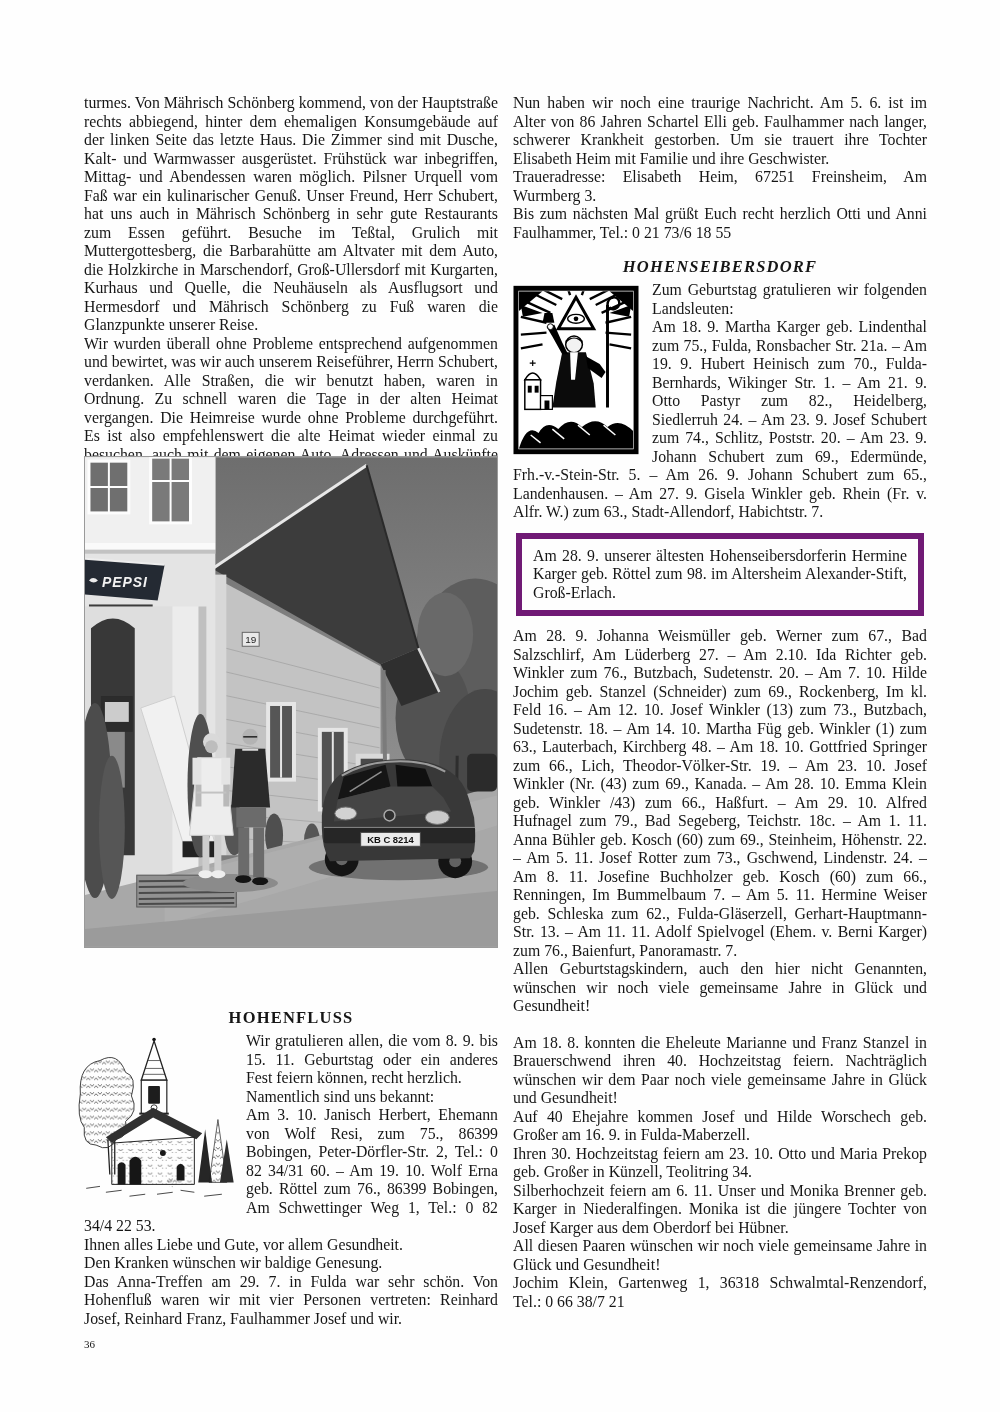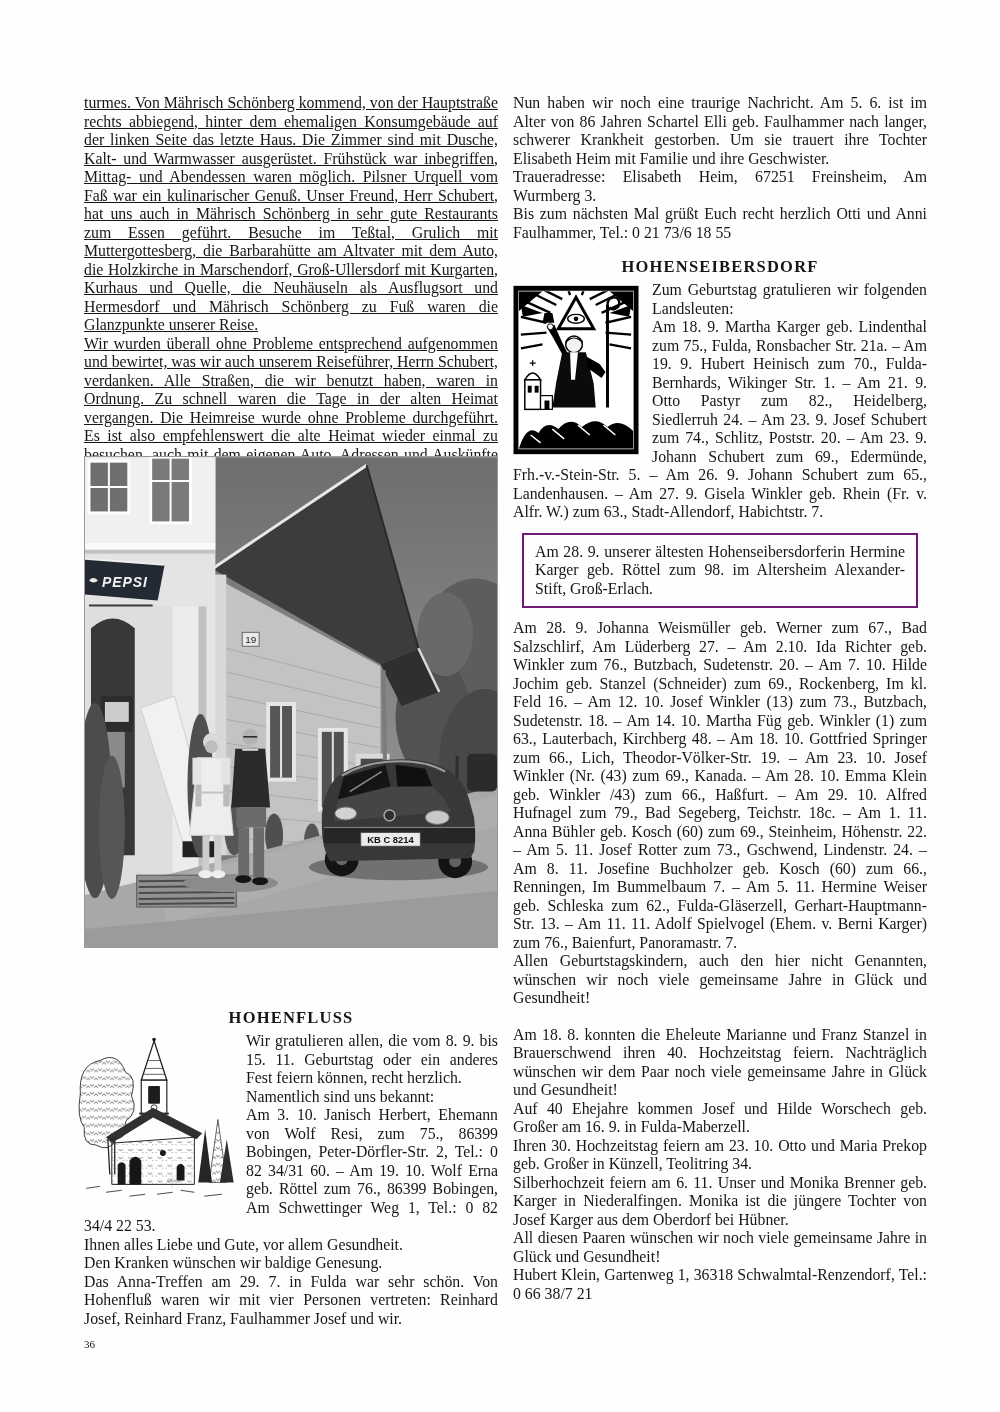--- a/index.html
+++ b/index.html
@@ -2,32 +2,32 @@
 <html><head>
 <meta charset="utf-8">
 <style>
   html,body{margin:0;padding:0;background:#ffffff;}
   .page{position:relative;width:1000px;height:1412px;background:#fefefe;overflow:hidden;
         font-family:"Liberation Serif", "DejaVu Serif", serif;color:#161616;}
   .abs{position:absolute;}
   .para{margin:0;text-align:justify;font-size:15.8px;line-height:18.5px;}
   .b{font-weight:normal;}
   .i{}
-  .left-text{left:84px;top:94px;width:414px;max-height:362px;overflow:hidden;text-decoration:underline;}
+  .left-text{left:84px;top:94px;width:414px;max-height:362px;overflow:hidden;}
   .photo{left:84px;top:456px;width:414px;height:492px;margin:0;}
   .photo svg{display:block;width:414px;height:492px;border:1px solid #9a9a9a;box-sizing:border-box;}
   .caption{left:84px;top:956px;width:414px;}
   .hohenfluss{left:84px;top:1008px;width:414px;}
   .right-col{left:513px;top:94px;width:414px;max-height:1280px;overflow:hidden;}
   h2.heading{margin:0 0 4px 0;text-align:center;font-size:16.5px;font-weight:bold;letter-spacing:1.2px;}
-  .right-col h2.heading{margin-top:15px;}
+  .right-col h2.heading{margin-top:15px;font-style:italic;}
   .church-float{float:left;width:158px;height:172px;margin:3px 10px 2px -6px;}
   .church-float svg,.woodcut-float svg{display:block;width:100%;height:100%;}
   .woodcut-float{float:left;width:126px;height:170px;margin:4px 13px 4px 0;}
-  .info-box{border:2px solid #701a75;padding:8px 11px;margin:11px 9px;}
+  .info-box{border:6px solid #701a75;padding:8px 11px;margin:11px 3px;}
   .gap{height:18px;} 
   .page-number{left:84px;top:1338px;font-size:11px;}
 </style>
 </head>
 <body>
 
 <div class="page">
 
   <div class="abs left-text">
     <p class="para"><span>turmes. Von Mährisch Schönberg kommend, von der Hauptstraße rechts abbiegend, hinter dem ehemaligen Konsumgebäude auf der linken Seite das letzte Haus. Die Zimmer sind mit Dusche, Kalt- und Warmwasser ausgerüstet. Frühstück war inbegriffen, Mittag- und Abendessen waren möglich. Pilsner Urquell vom Faß war ein kulinarischer Genuß. Unser Freund, Herr Schubert, hat uns auch in Mährisch Schönberg in sehr gute Restaurants zum Essen geführt. Besuche im Teßtal, Grulich mit Muttergottesberg, die Barbarahütte am Altvater mit dem Auto, die Holzkirche in Marschendorf, Groß-Ullersdorf mit Kurgarten, Kurhaus und Quelle, die Neuhäuseln als Ausflugsort und Hermesdorf und Mährisch Schönberg zu Fuß waren die Glanzpunkte unserer Reise.</span></p>
@@ -321,17 +321,17 @@
     </div>
 
     <p class="para"><span>Am 28. 9. </span><span class="b">Johanna Weismüller</span><span> geb. Werner zum 67., Bad Salzschlirf, Am Lüderberg 27. – Am 2.10. </span><span class="b">Ida Richter</span><span> geb. Winkler zum 76., Butzbach, Sudetenstr. 20. – Am 7. 10. </span><span class="b">Hilde Jochim</span><span> geb. Stanzel (Schneider) zum 69., Rockenberg, Im kl. Feld 16. – Am 12. 10. </span><span class="b">Josef Winkler</span><span> (13) zum 73., Butzbach, Sudetenstr. 18. – Am 14. 10. </span><span class="b">Martha Füg</span><span> geb. Winkler (1) zum 63., Lauterbach, Kirchberg 48. – Am 18. 10. </span><span class="b">Gottfried Springer</span><span> zum 66., Lich, Theodor-Völker-Str. 19. – Am 23. 10. </span><span class="b">Josef Winkler</span><span> (Nr. (43) zum 69., Kanada. – Am 28. 10. </span><span class="b">Emma Klein</span><span> geb. Winkler /43) zum 66., Haßfurt. – Am 29. 10. </span><span class="b">Alfred Hufnagel</span><span> zum 79., Bad Segeberg, Teichstr. 18c. – Am 1. 11. </span><span class="b">Anna Bühler</span><span> geb. Kosch (60) zum 69., Steinheim, Höhenstr. 22. – Am 5. 11. </span><span class="b">Josef Rotter</span><span> zum 73., Gschwend, Lindenstr. 24. – Am 8. 11. </span><span class="b">Josefine Buchholzer</span><span> geb. Kosch (60) zum 66., Renningen, Im Bummelbaum 7. – Am 5. 11. </span><span class="b">Hermine Weiser</span><span> geb. Schleska zum 62., Fulda-Gläserzell, Gerhart-Hauptmann-Str. 13. – Am 11. 11. </span><span class="b">Adolf Spielvogel</span><span> (Ehem. v. Berni Karger) zum 76., Baienfurt, Panoramastr. 7.</span></p>
     <p class="para"><span>Allen Geburtstagskindern, auch den hier nicht Genannten, wünschen wir noch viele gemeinsame Jahre in Glück und Gesundheit!</span></p>
     <div class="gap"></div>
     <p class="para"><span>Am 18. 8. konnten die Eheleute </span><span class="b">Marianne</span><span> und </span><span class="b">Franz Stanzel</span><span> in Brauerschwend ihren 40. Hochzeitstag feiern. Nachträglich wünschen wir dem Paar noch viele gemeinsame Jahre in Glück und Gesundheit!</span></p>
     <p class="para"><span>Auf 40 Ehejahre kommen </span><span class="b">Josef</span><span> und </span><span class="b">Hilde Worschech</span><span> geb. Großer am 16. 9. in Fulda-Maberzell.</span></p>
     <p class="para"><span>Ihren 30. Hochzeitstag feiern am 23. 10. </span><span class="b">Otto</span><span> und </span><span class="b">Maria Prekop</span><span> geb. Großer in Künzell, Teolitring 34.</span></p>
     <p class="para"><span>Silberhochzeit feiern am 6. 11. </span><span class="b">Unser</span><span> und </span><span class="b">Monika Brenner</span><span> geb. Karger in Niederalfingen. Monika ist die jüngere Tochter von Josef Karger aus dem Oberdorf bei Hübner.</span></p>
     <p class="para"><span>All diesen Paaren wünschen wir noch viele gemeinsame Jahre in Glück und Gesundheit!</span></p>
-    <p class="para"><span class="i">Hubert Klein,</span><span> Gartenweg 1, 36318 Schwalmtal-Renzendorf, Tel.: 0 66 38/7 21</span></p>
+    <p class="para"><span class="i">Jochim Klein,</span><span> Gartenweg 1, 36318 Schwalmtal-Renzendorf, Tel.: 0 66 38/7 21</span></p>
   </div>
 
   <div class="abs page-number">36</div>
 </div>
 
 </body></html>

